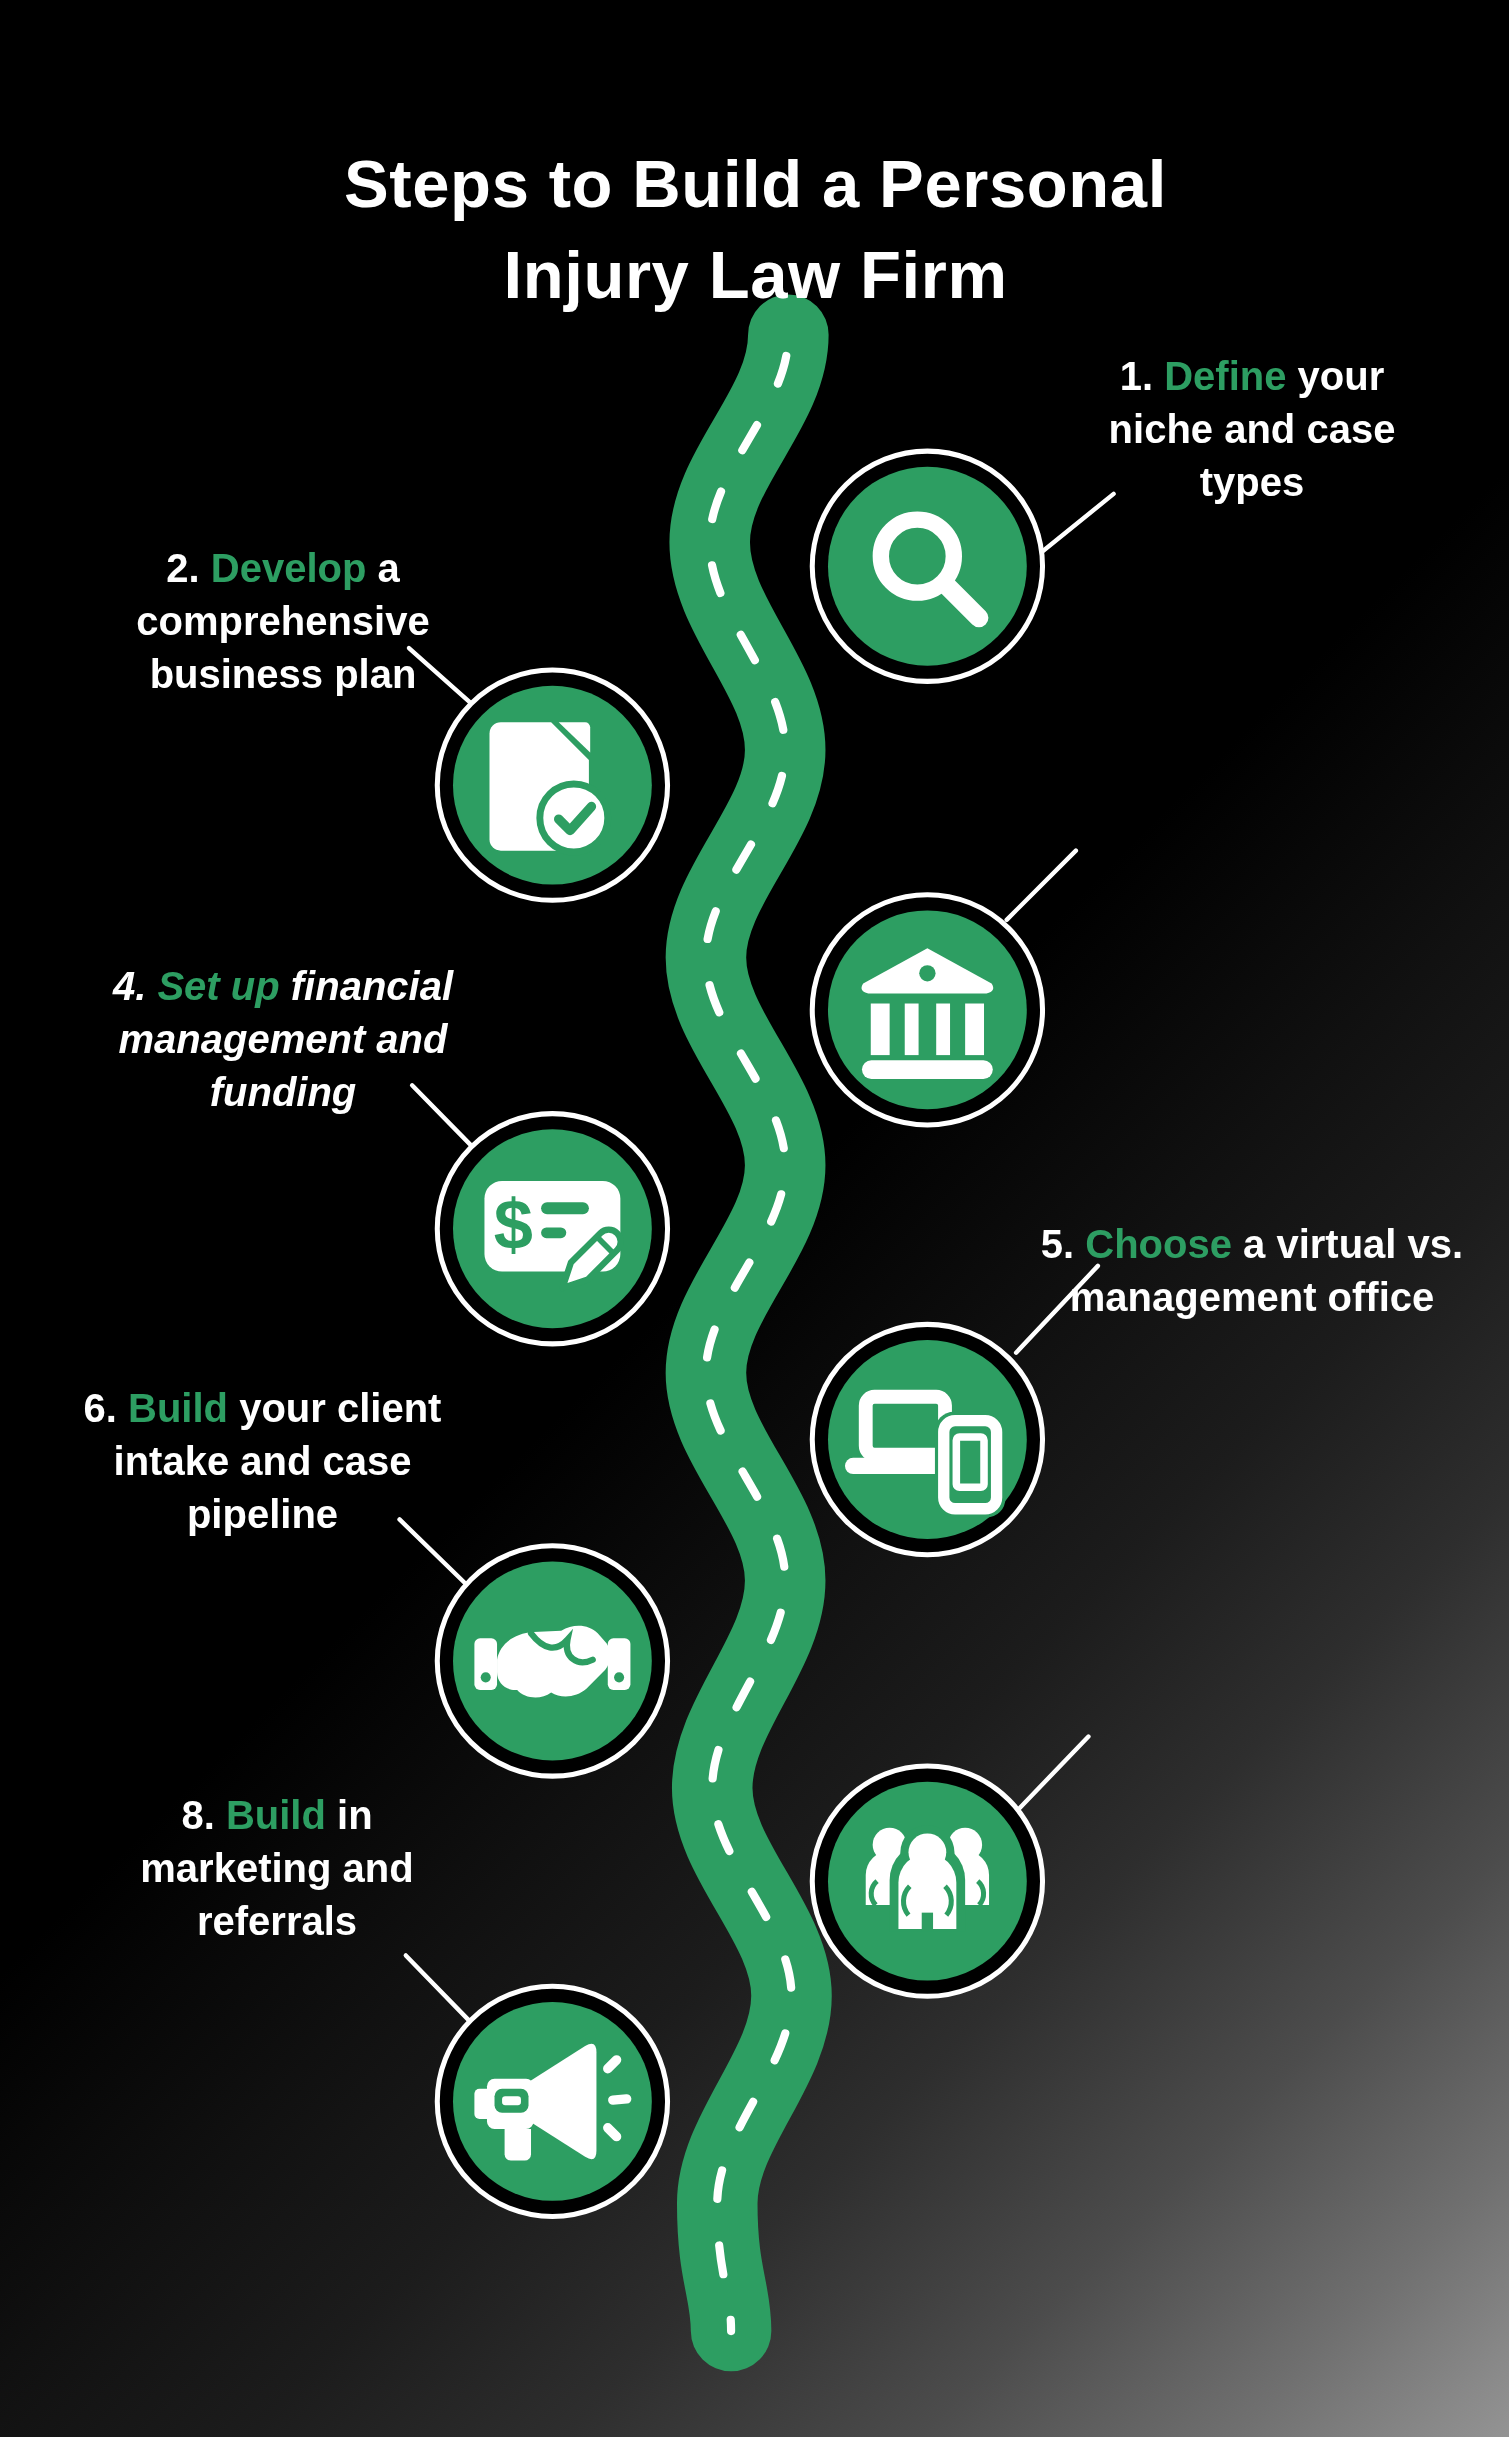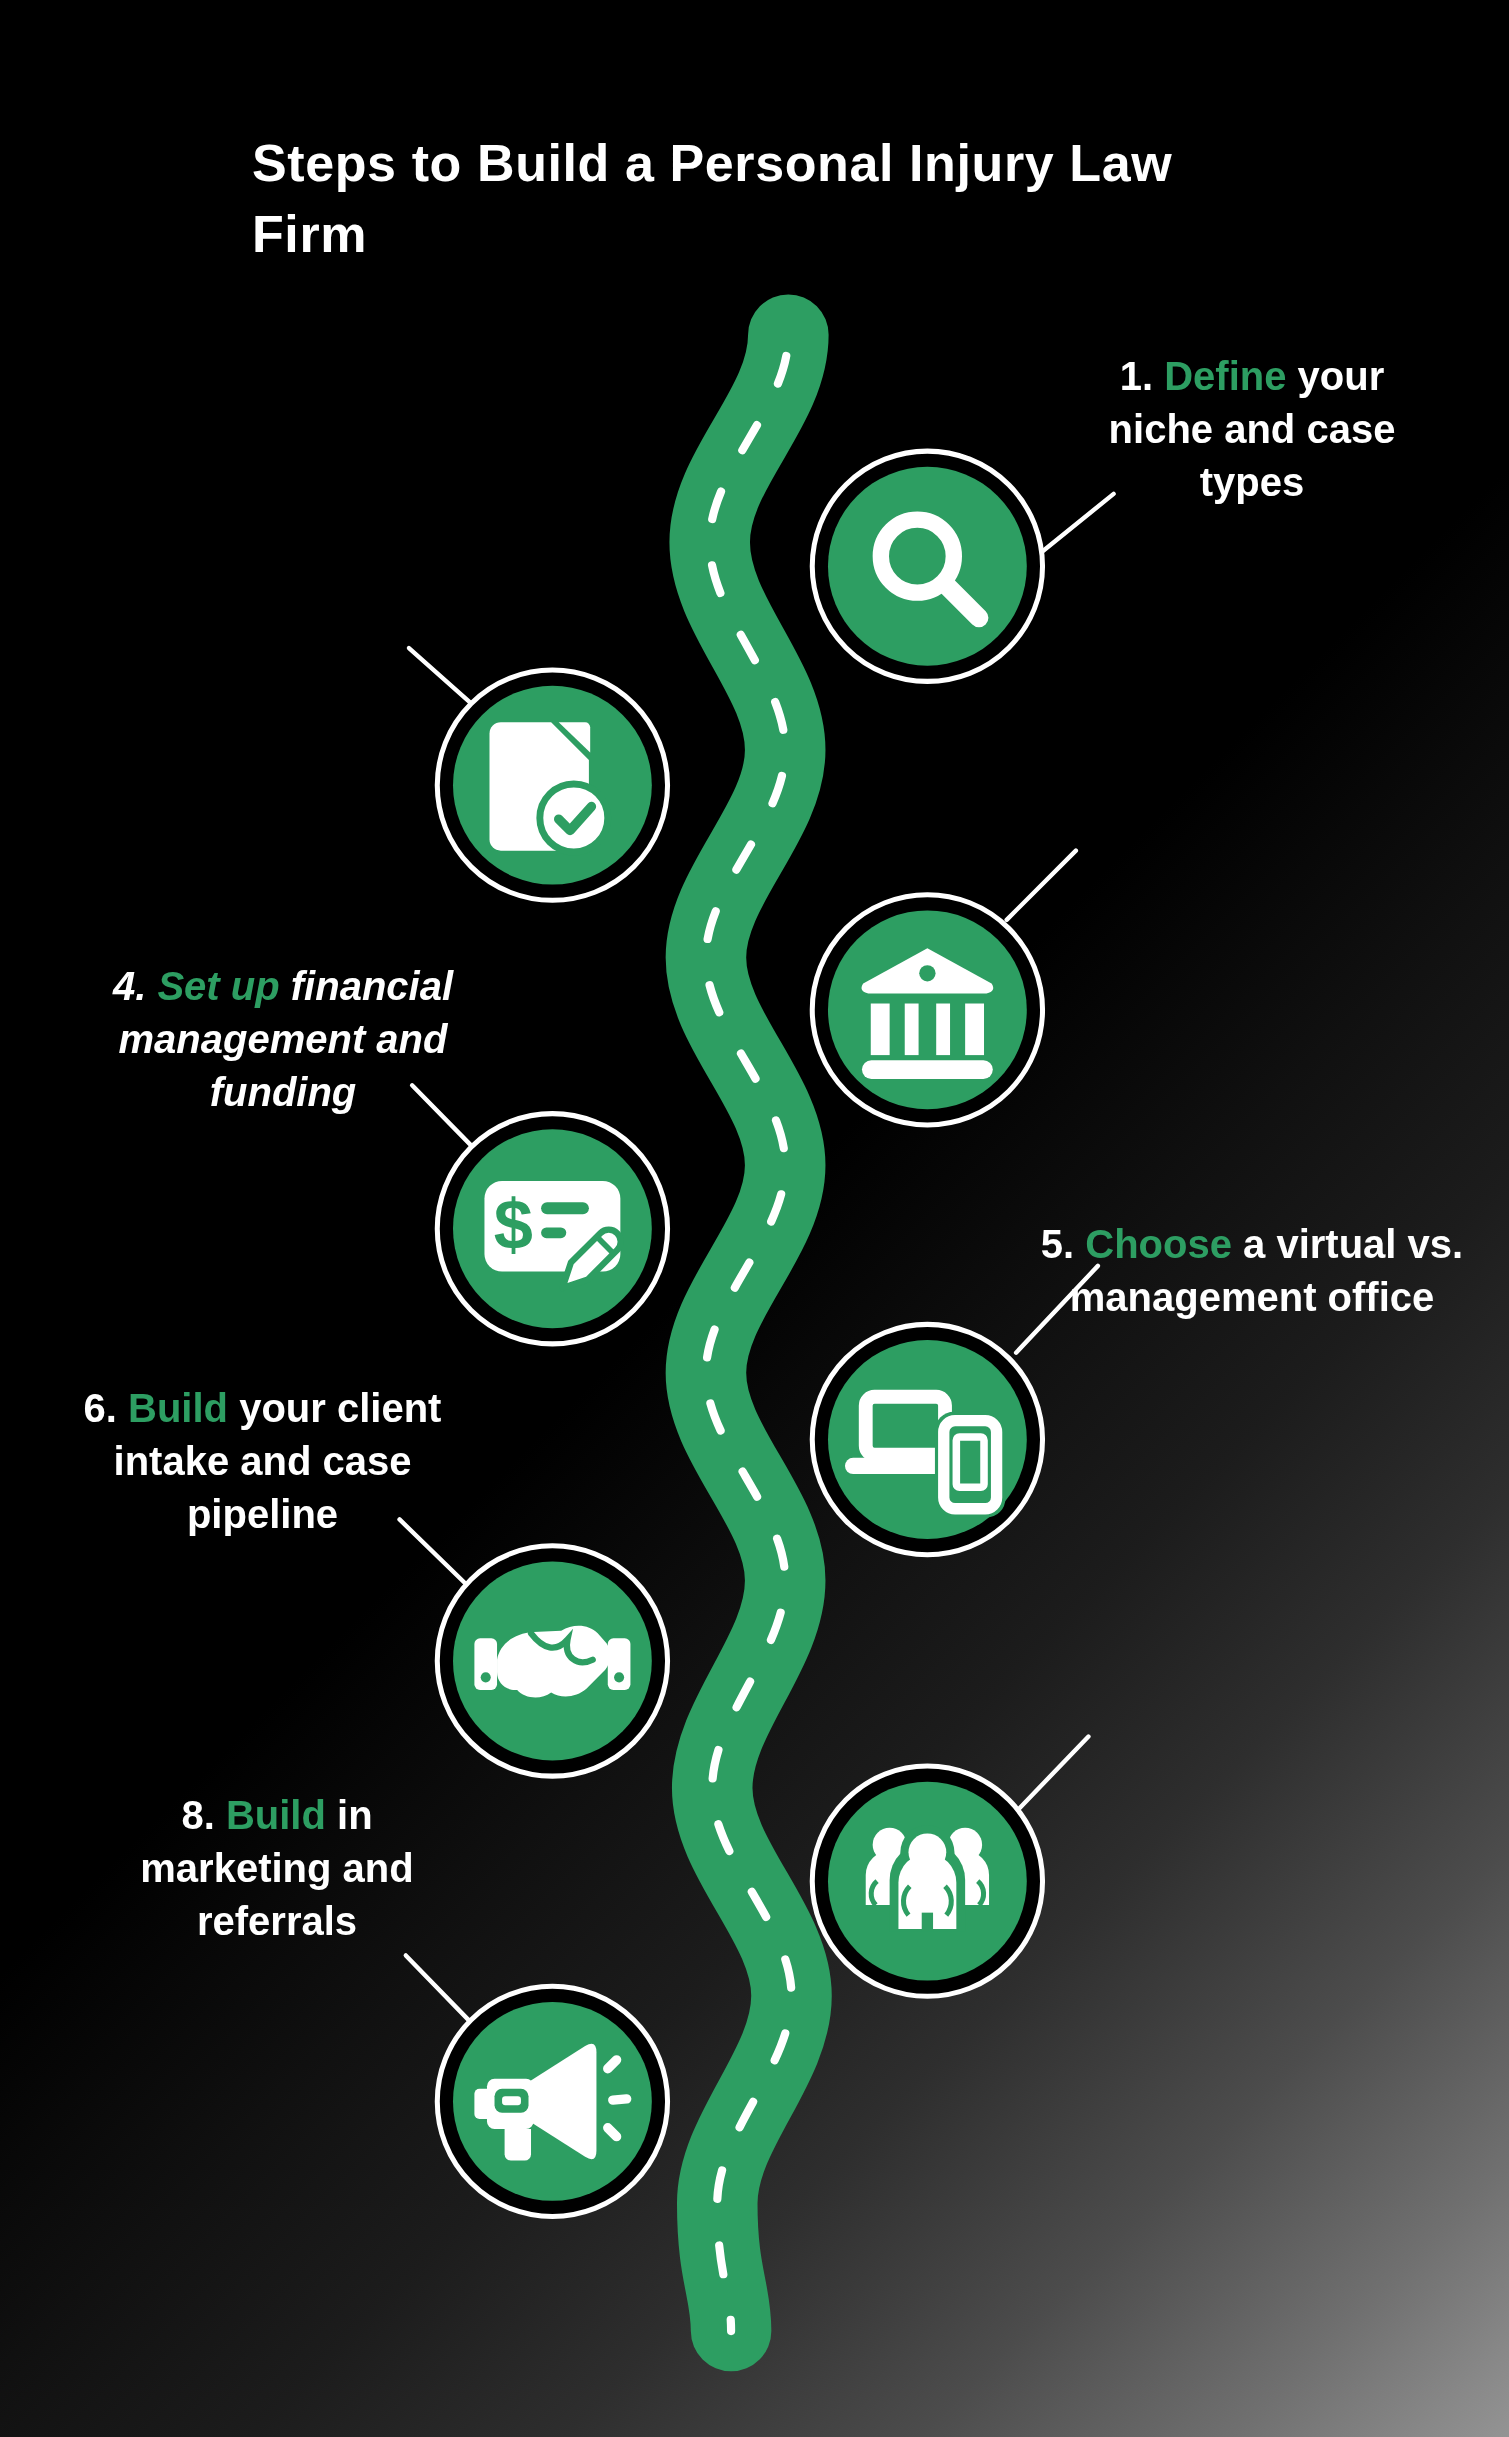--- a/index.html
+++ b/index.html
@@ -4,22 +4,22 @@
 <style>
   html,body{margin:0;padding:0;background:#000;}
   .canvas{
     position:relative;width:1510px;height:2438px;overflow:hidden;
     background:linear-gradient(135deg,#000 0%,#000 50%,#101010 60%,#1c1c1c 68%,#2e2e2e 76%,#4c4c4c 85%,#707070 93%,#949494 100%);
     font-family:"Liberation Sans",sans-serif;
   }
   .art{position:absolute;left:0;top:0;width:1510px;height:2438px;}
   .title{
     position:absolute;left:252px;top:93px;width:1007px;
-    color:#fff;font-size:52px;font-weight:bold;line-height:1.36;
-    letter-spacing:0.6px;
+    color:#fff;font-size:67px;font-weight:bold;line-height:1.36;
+    text-align:center;letter-spacing:0.6px;
   }
   .step{position:absolute;color:#fff;font-size:40px;font-weight:bold;line-height:53px;text-align:center;}
   .step .hl{color:#2d9e62;margin-top:32px;}
   .s1{left:1076px;top:350px;width:352px;}
   .s2{left:107px;top:542px;width:352px;}
   .s3{left:977px;top:746px;width:522px;}
   .s4{left:63px;top:960px;width:440px;font-style:italic;}
   .s5{left:997px;top:1218px;width:510px;}
   .s6{left:58px;top:1382px;width:409px;}
   .s7{left:1081px;top:1646px;width:315px;}
@@ -160,20 +160,23 @@
         </g>
       </g>
     </g>
   </svg>
 
   <h1 class="title">Steps to Build a Personal Injury Law Firm</h1>
 
   <div class="step s1">
     <p><span class="num">1.</span> <span class="hl">Define</span> <span>your niche and case types</span></p>
   </div>
+  <div class="step s2">
+    <p><span class="num">2.</span> <span class="hl">Develop</span> <span>a comprehensive business plan</span></p>
+  </div>
   <div class="step s4">
     <p><span class="num">4.</span> <span class="hl">Set up</span> <span>financial management and funding</span></p>
   </div>
   <div class="step s5">
     <p><span class="num">5.</span> <span class="hl">Choose</span> <span>a virtual vs. management office</span></p>
   </div>
   <div class="step s6">
     <p><span class="num">6.</span> <span class="hl">Build</span> <span>your client intake and case pipeline</span></p>
   </div>
   <div class="step s8">

